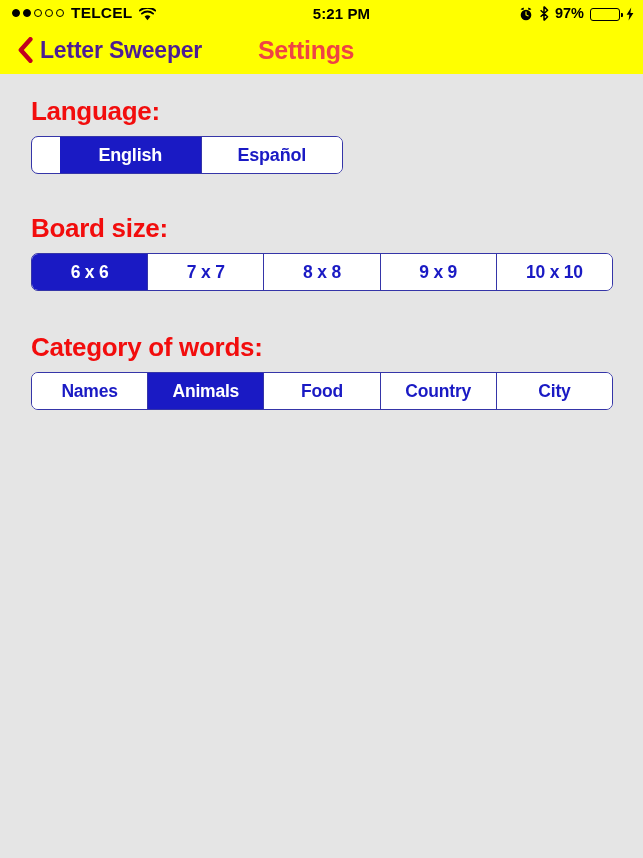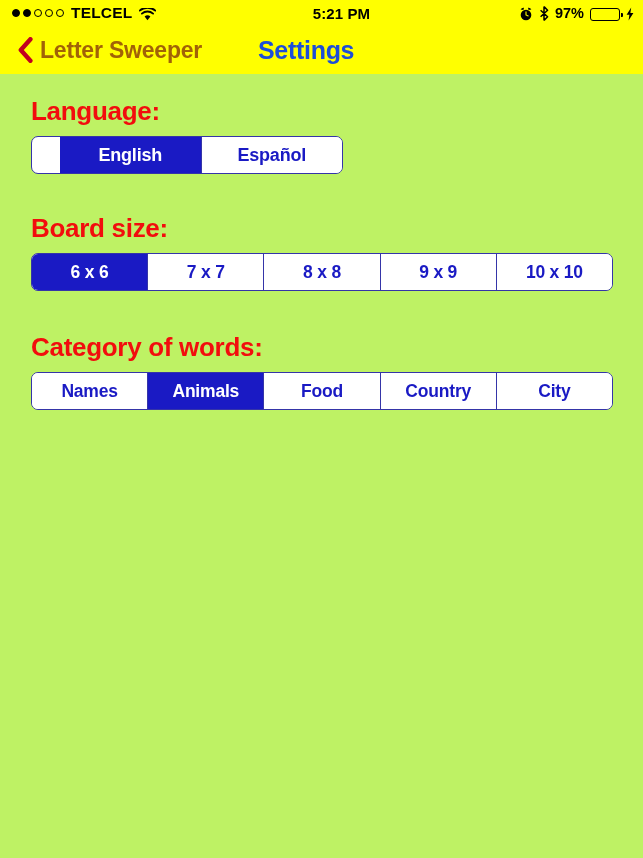--- a/index.html
+++ b/index.html
@@ -113,41 +113,41 @@
     left: 18px;
     display: flex;
     align-items: center;
     gap: 7px;
     cursor: pointer;
   }
   .chevron-left { width: 15px; height: 26px; display: block; }
   .back-label {
     font-size: 23px;
     font-weight: bold;
-    color: #a16207;
+    color: #4c1d95;
     letter-spacing: -0.2px;
     white-space: nowrap;
   }
   .nav-title {
     position: absolute;
     left: 258px;
     font-size: 25px;
     font-weight: bold;
-    color: #1d4ed8;
+    color: #ef4444;
     letter-spacing: -0.3px;
     white-space: nowrap;
   }
 
   
   .content {
     position: absolute;
     top: 74px; left: 0;
     width: 643px;
     height: 784px;
-    background: #bef264;
+    background: #e5e5e5;
   }
 
   .section { position: absolute; left: 31px; }
   .section-title {
     font-size: 26px;
     font-weight: bold;
     color: #f20d0d;
     letter-spacing: -0.3px;
     white-space: nowrap;
     margin-bottom: 9px;
@@ -177,21 +177,21 @@
     cursor: pointer;
     user-select: none;
   }
   .segment:first-child { border-left: none; }
   .segment.selected {
     background: #1a1ac4;
     color: #ffffff;
   }
   .segmented.lang { width: 312px; padding-left: 28px; }
   .segmented.lang .segment { font-size: 18px; }
-  .segmented.wide { width: 582px; justify-content: flex-end; }
+  .segmented.wide { width: 582px; }
 </style>
 </head>
 <body>
 
 <div id="app">
 
   <div class="statusbar">
 
     <div class="sb-left">
       <div class="sig-dots">

